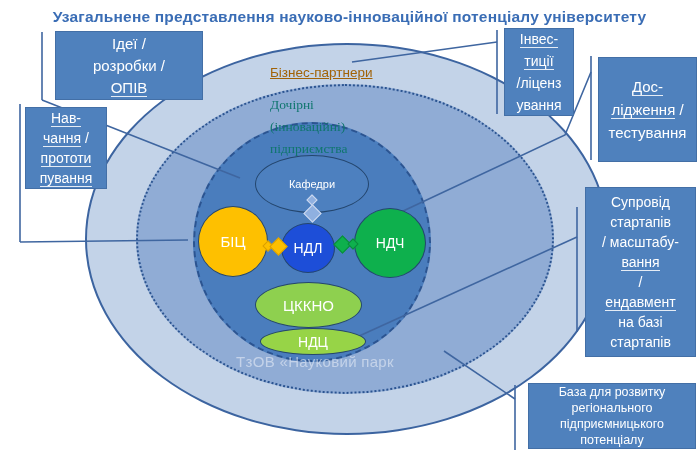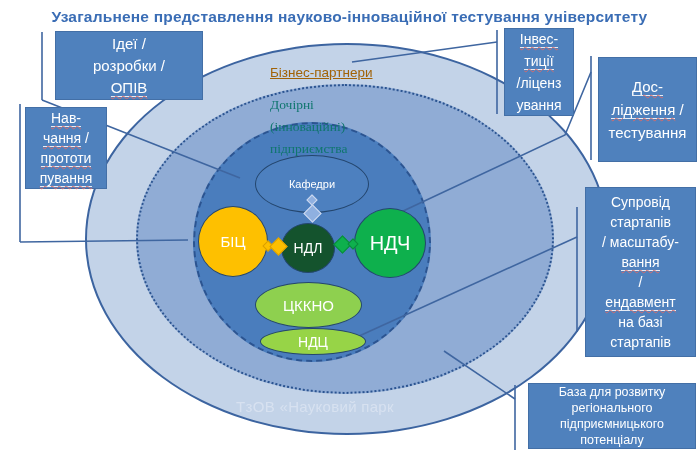--- a/index.html
+++ b/index.html
@@ -17,30 +17,30 @@
   .ring.middle { left:136px; top:84px;  width:418px; height:310px; background:#90acd5; border:2px dotted #2b5491; }
   .ring.inner  { left:193px; top:122px; width:238px; height:240px; background:#4a7dbd; border:2px dashed #2b5491; }
   
   .outer-label { position:absolute; left:270px; top:65px; font-size:13.5px; color:#a16207;text-decoration:underline; }
   .middle-label { position:absolute; left:270px; top:94px; font-size:13.5px; color:#0f766e; line-height:22px;font-family:Liberation Serif, serif; }
   .middle-label span { display:block; }
   .watermark {
     position:absolute; left:215px; top:351px; width:200px; text-align:center;
     font-size:15px; line-height:21px; color:rgba(228,234,245,0.62); letter-spacing:0.3px;
   }
-  .watermark span { display:block;margin-top:45px; }
+  .watermark span { display:block; }
   
   .node {
     position:absolute; border-radius:50%; display:flex; align-items:center; justify-content:center;
     color:#fff; border:1.5px solid #24466e; font-weight:500; text-align:center;
   }
   .node.kafedry { left:255px; top:155px; width:114px; height:58px; background:#4d80bf; font-size:11px; font-weight:400; }
   .node.bic     { left:198px; top:206px; width:70px;  height:71px; background:#fec000; font-size:15px; }
-  .node.ndl     { left:281px; top:223px; width:54px;  height:50px; background:#14532d; font-size:14px; }
-  .node.ndch    { left:354px; top:208px; width:72px;  height:70px; background:#0eb04d; font-size:20px; }
+  .node.ndl     { left:281px; top:223px; width:54px;  height:50px; background:#1d4ed8; font-size:14px; }
+  .node.ndch    { left:354px; top:208px; width:72px;  height:70px; background:#0eb04d; font-size:14px; }
   .node.ckkno   { left:255px; top:282px; width:107px; height:46px; background:#8ed04f; font-size:15px; }
   .node.ndc     { left:260px; top:328px; width:106px; height:27px; background:#97d447; font-size:14px; }
   
   .diamond { position:absolute; transform:rotate(45deg); }
   .d-blue   { background:#8fb0e0; border:1px solid #cdd9ef; }
   .d-orange { background:#fdbf00; border:1px solid #d99f00; }
   .d-green  { background:#0eb04d; border:1px solid #0a8a3c; }
   .d-sm { width:8px; height:8px; }
   .d-lg { width:13px; height:13px; }
   
@@ -50,33 +50,33 @@
     border:1px solid rgba(30,60,100,0.25);
   }
   .callout .cl-line { display:block; }
   .co-idei     { left:55px;  top:31px;  width:148px; height:69px;  font-size:15px;  line-height:22px; }
   .co-nav      { left:25px;  top:107px; width:82px;  height:82px;  font-size:14px;  line-height:20px; }
   .co-inves    { left:504px; top:28px;  width:70px;  height:88px;  font-size:14px;  line-height:22px; }
   .co-dos      { left:598px; top:57px;  width:99px;  height:105px; font-size:15px;  line-height:23px; }
   .co-suprovid { left:585px; top:187px; width:111px; height:170px; font-size:14px;  line-height:20px; }
   .co-baza     { left:528px; top:383px; width:168px; height:66px;  font-size:12.5px; line-height:16px; }
   .u {
-    text-decoration:underline; text-decoration-style:wavy; text-decoration-color:#d46a6a;
+    text-decoration-style:wavy; text-decoration-color:#d46a6a;
     text-decoration-thickness:1px; text-underline-offset:2px;
     border-bottom:1px solid rgba(255,255,255,0.85);
   }
   svg.lines { position:absolute; left:0; top:0; width:699px; height:457px; }
   svg.lines line, svg.lines polyline { stroke:#3f66a0; stroke-width:1.6; fill:none; }
 </style>
 </head>
 <body>
 
 <div id="stage">
 
-  <div class="title">Узагальнене представлення науково-інноваційної тестування університету</div>
+  <div class="title">Узагальнене представлення науково-інноваційної потенціалу університету</div>
 
   <div class="ring outer"></div>
   <div class="ring middle"></div>
   <div class="ring inner"></div>
 
   <div class="outer-label">Бізнес-партнери</div>
   <div class="middle-label">
     <span>Дочірні</span>
     <span>(інноваційні)</span>
     <span>підприємства</span>

